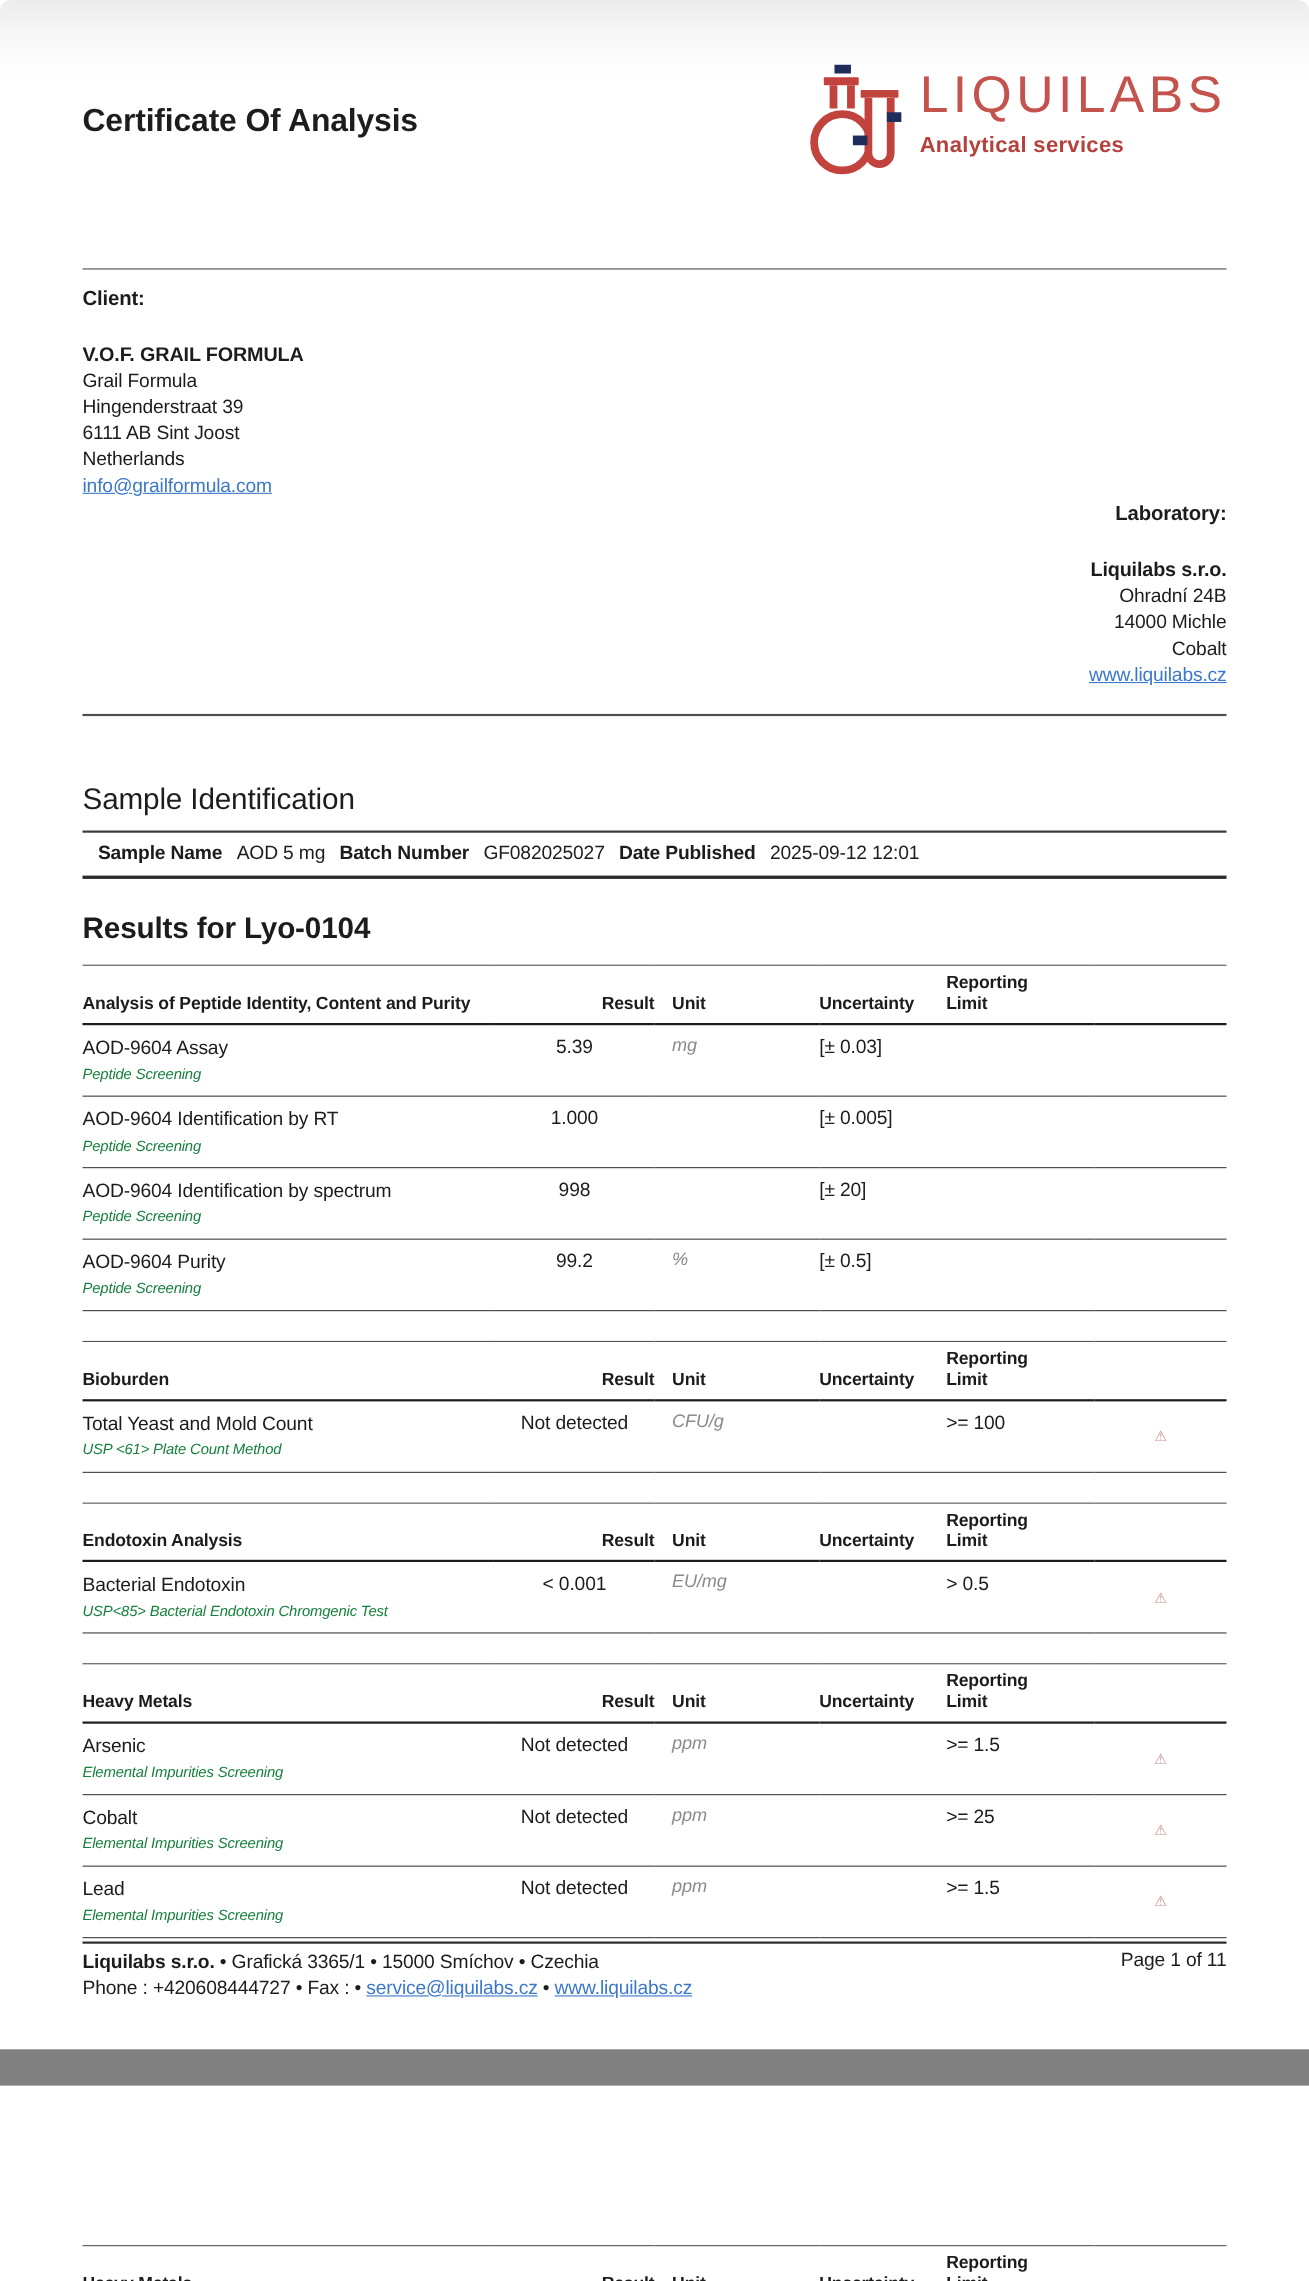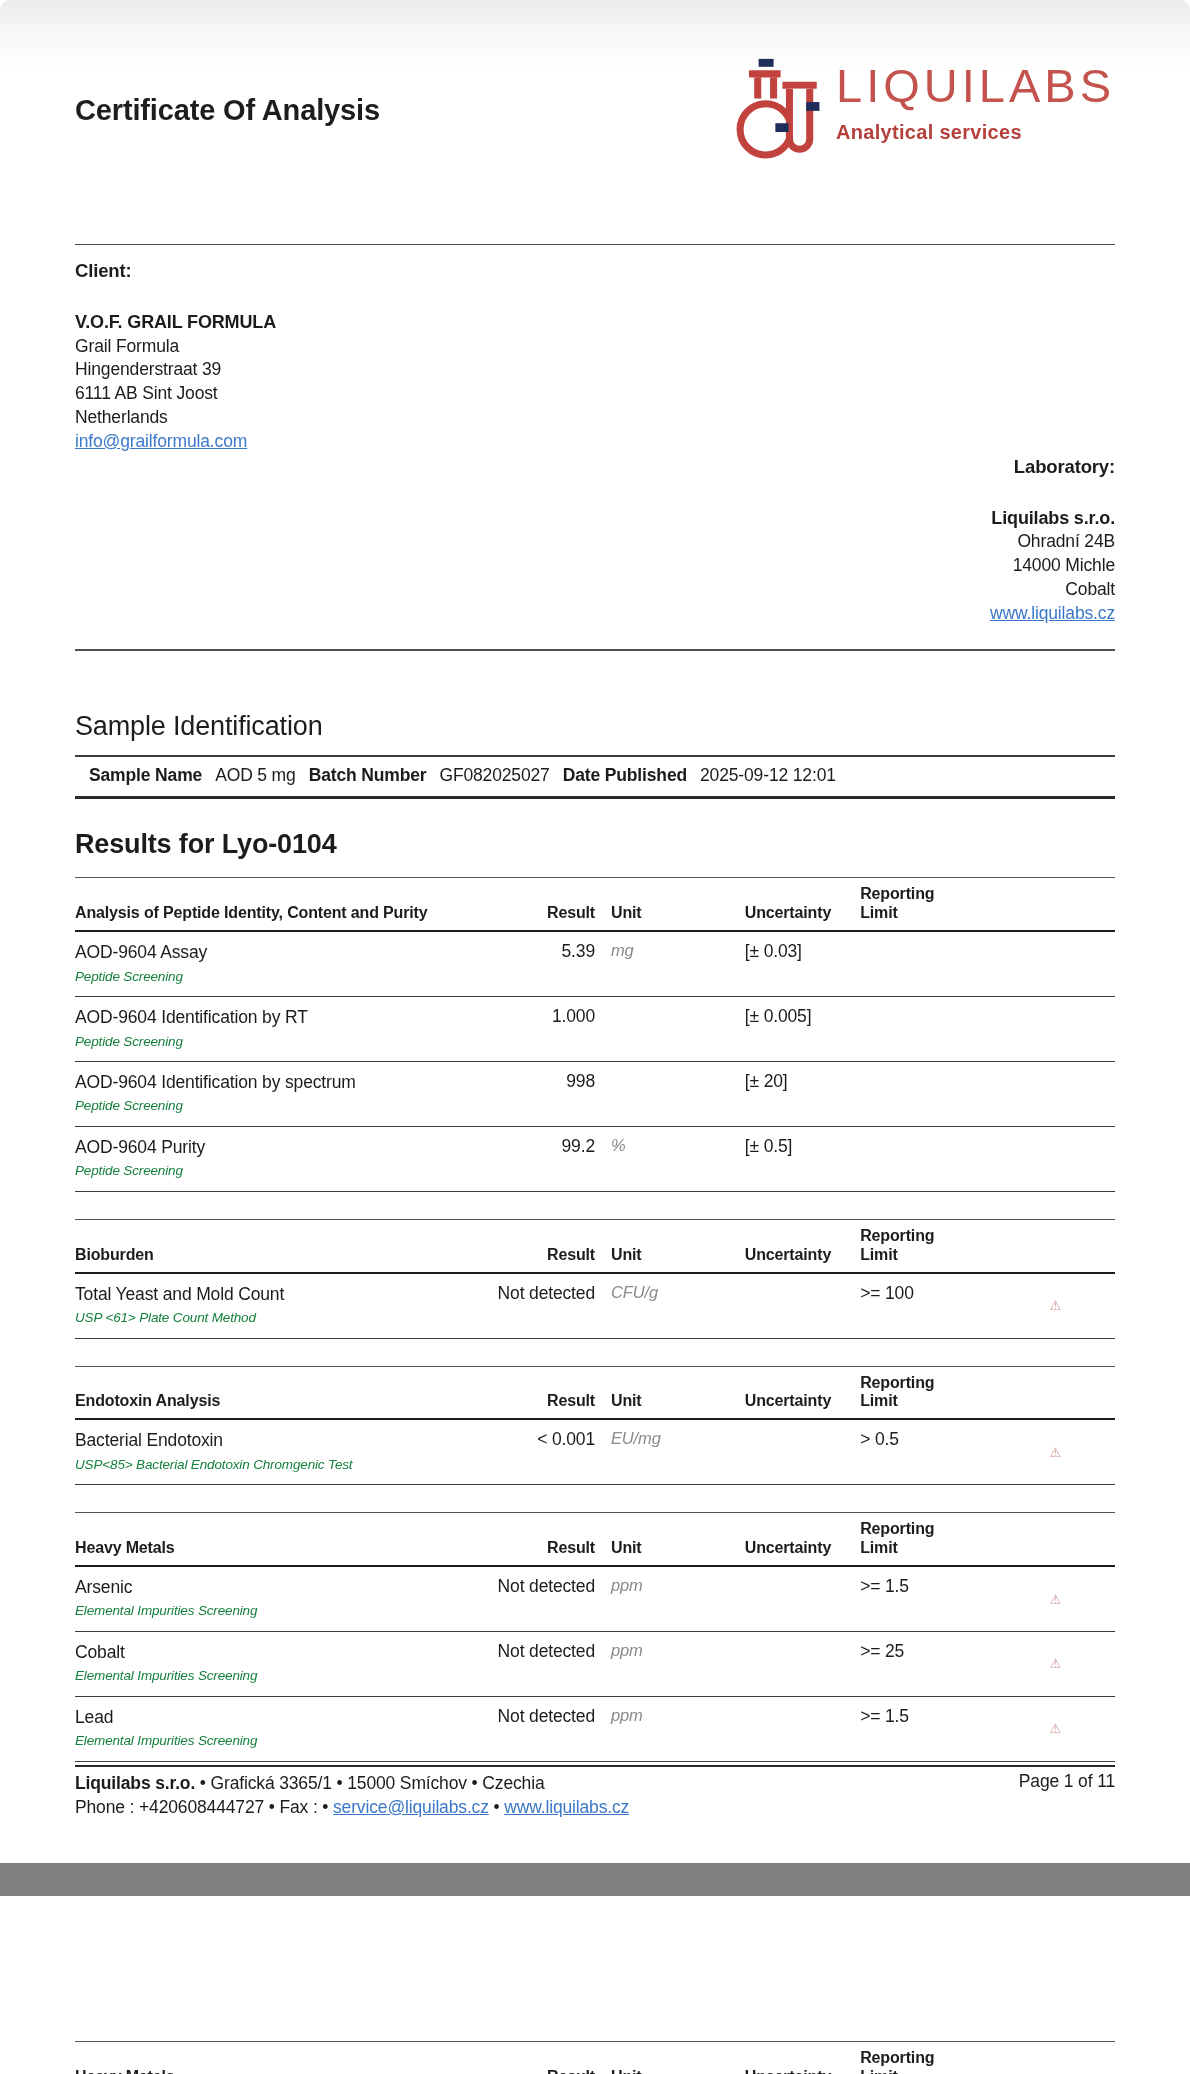--- a/index.html
+++ b/index.html
@@ -46,21 +46,21 @@
   .results-table { width:100%; border-collapse:collapse; border-top:1.3px solid #555; margin-top:27px; table-layout:fixed; }
   .tables > .results-table:first-child { margin-top:17px; }
   .results-table thead tr { border-bottom:2.3px solid #1c1c1c; }
   .results-table th { vertical-align:bottom; text-align:left; font-size:16px; font-weight:bold;
     padding:7px 0 7px; line-height:1.18; color:#1c1c1c; }
   .results-table th.c-result { text-align:right; }
   .results-table tbody tr { border-bottom:1.5px solid #3d3d3d; }
   .results-table td { vertical-align:top; padding:9px 0 11px; font-size:17.5px; }
   td.c-name .nm { line-height:1.28; }
   td.c-name .mth { font-size:13.5px; color:#15803d; margin-top:4px; line-height:1.3;font-style:italic; }
-  .c-result { text-align:right; }
+  .c-result { text-align:center; }
   td.c-unit, th.c-unit { padding-left:16px; }
   td.c-unit { font-style:italic; color:#8a8a8a; font-size:16.5px; }
   td.c-warn { text-align:center; vertical-align:middle; }
   .warn { color:#cf9191; font-size:13px; }
 
   
   .footer-rule { border-top:2.3px solid #2a2a2a; margin-top:3px; }
   .footer { display:flex; justify-content:space-between; align-items:flex-start; margin-top:4px; font-size:17.5px; }
   .footer-left div { line-height:1.38; }
   .footer .company { font-weight:bold; }

